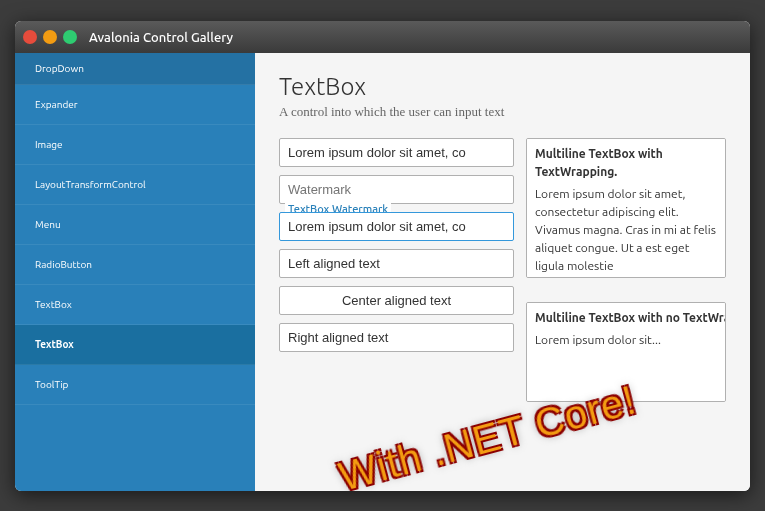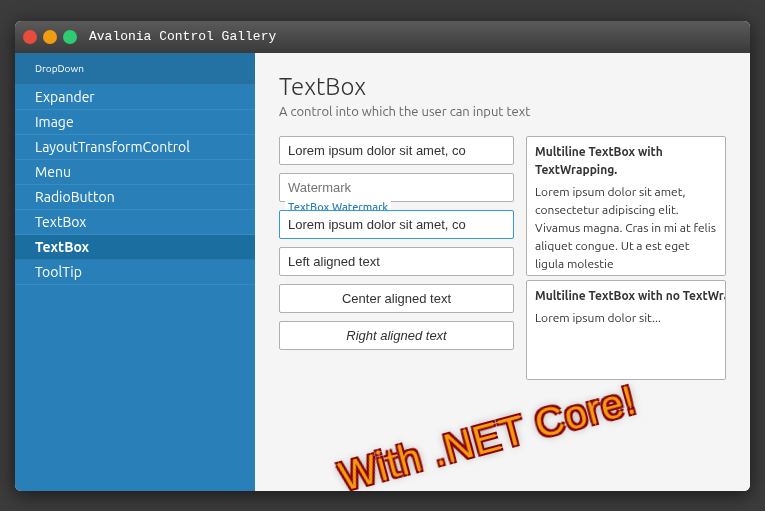--- a/index.html
+++ b/index.html
@@ -25,21 +25,20 @@
       flex-direction: column;
     }
     .titlebar {
       background: linear-gradient(to bottom, #5a5a5a, #3a3a3a);
       height: 32px;
       display: flex;
       align-items: center;
       padding: 0 8px;
       gap: 6px;
       flex-shrink: 0;
-      font-family: Liberation Mono, monospace;
     }
     .win-btn {
       width: 14px;
       height: 14px;
       border-radius: 50%;
       border: none;
       cursor: pointer;
     }
     .win-btn.close { background: #e74c3c; }
     .win-btn.minimize { background: #f39c12; }
@@ -58,23 +57,23 @@
     .sidebar {
       width: 240px;
       background: #2980b9;
       display: flex;
       flex-direction: column;
       padding-top: 0;
       flex-shrink: 0;
       overflow-y: auto;
     }
     .sidebar-item {
-      padding: 4px 20px;
+      padding: 14px 20px;
       color: #ffffff;
-      font-size: 14px;
+      font-size: 10px;
       cursor: pointer;
       border-bottom: 1px solid rgba(255,255,255,0.08);
     }
     .sidebar-item.active {
       background: #1a6fa0;
       font-weight: bold;
     }
     .sidebar-item.top-partial {
       background: #2471a3;
       font-size: 10px;
@@ -90,52 +89,52 @@
     .content-title {
       font-size: 24px;
       font-weight: 300;
       color: #333;
       margin-bottom: 4px;
     }
     .content-subtitle {
       font-size: 13px;
       color: #666;
       margin-bottom: 18px;
+      font-family: Liberation Serif, serif;
     }
     .controls-grid {
       display: flex;
       gap: 12px;
     }
     .left-col {
       display: flex;
       flex-direction: column;
       gap: 8px;
       flex: 1;
     }
     .right-col {
       display: flex;
       flex-direction: column;
-      gap: 4px;
+      gap: 24px;
       width: 200px;
     }
     .textbox {
       border: 1px solid #b0b0b0;
       background: #ffffff;
       padding: 6px 8px;
       font-size: 13px;
       color: #333;
       border-radius: 2px;
       width: 100%;
     }
     .textbox.center-align {
       text-align: center;
     }
     .textbox.right-align {
-      text-align: center;
-      font-style: italic;
+      text-align: left;
     }
     .textbox.floating-watermark {
       border: 1.5px solid #3498db;
       position: relative;
     }
     .floating-label-wrap {
       position: relative;
       width: 100%;
     }
     .floating-label {

